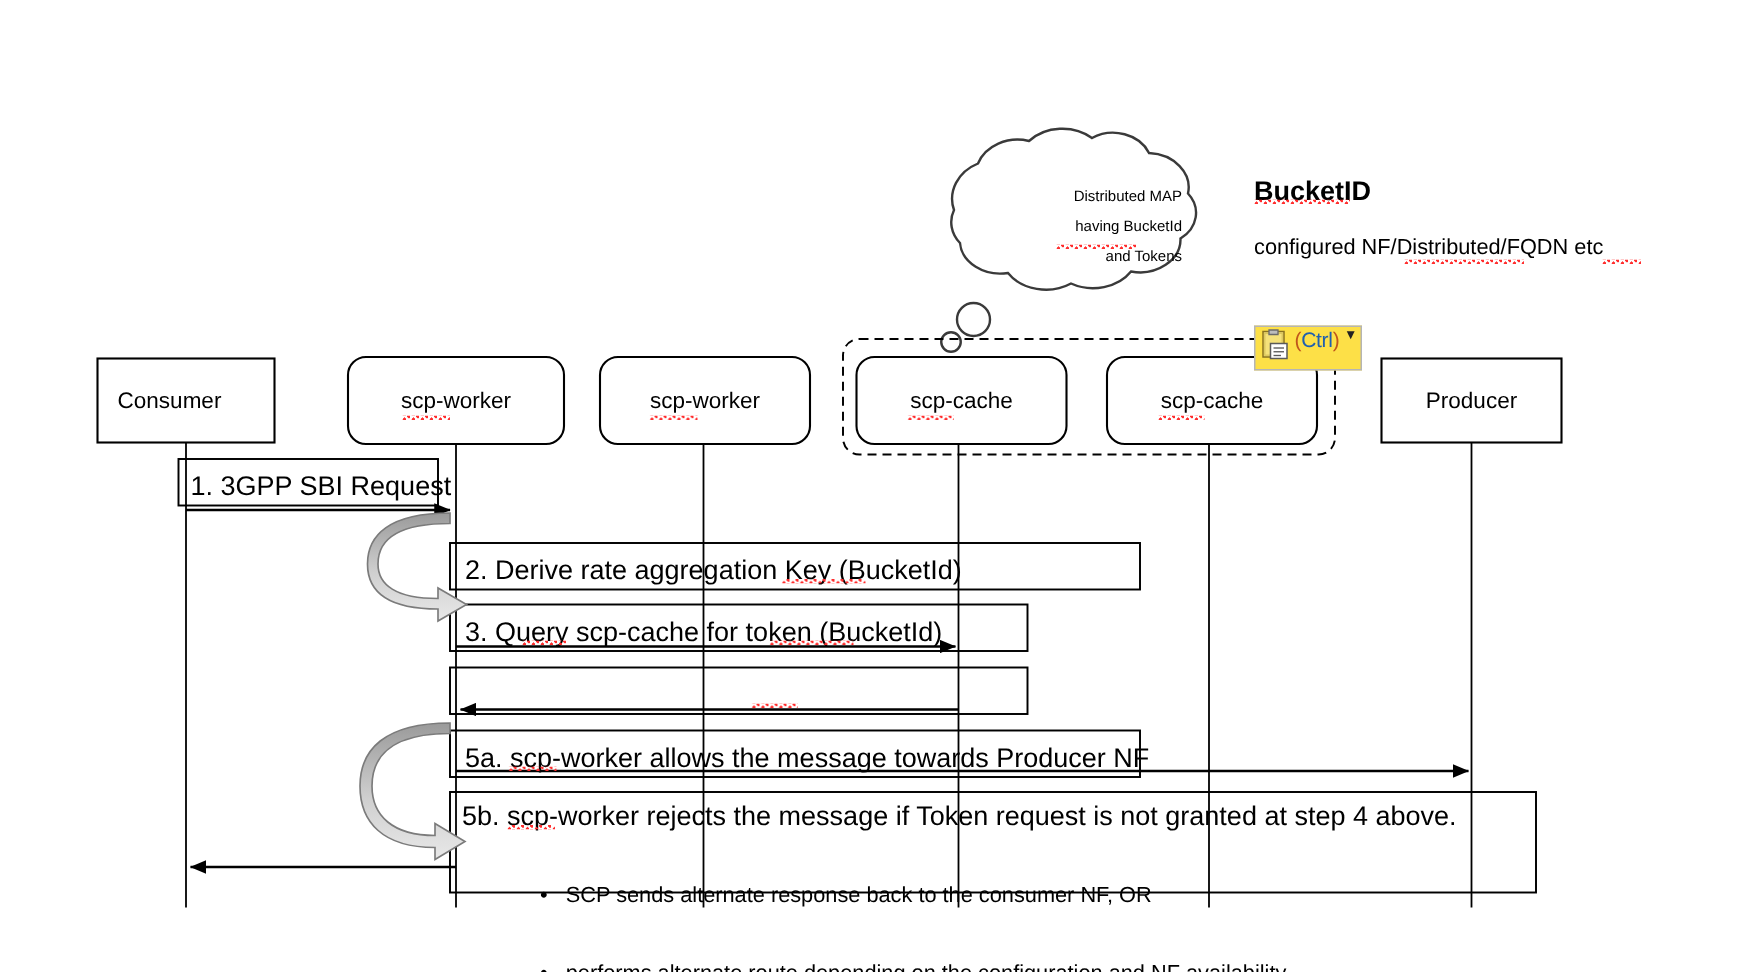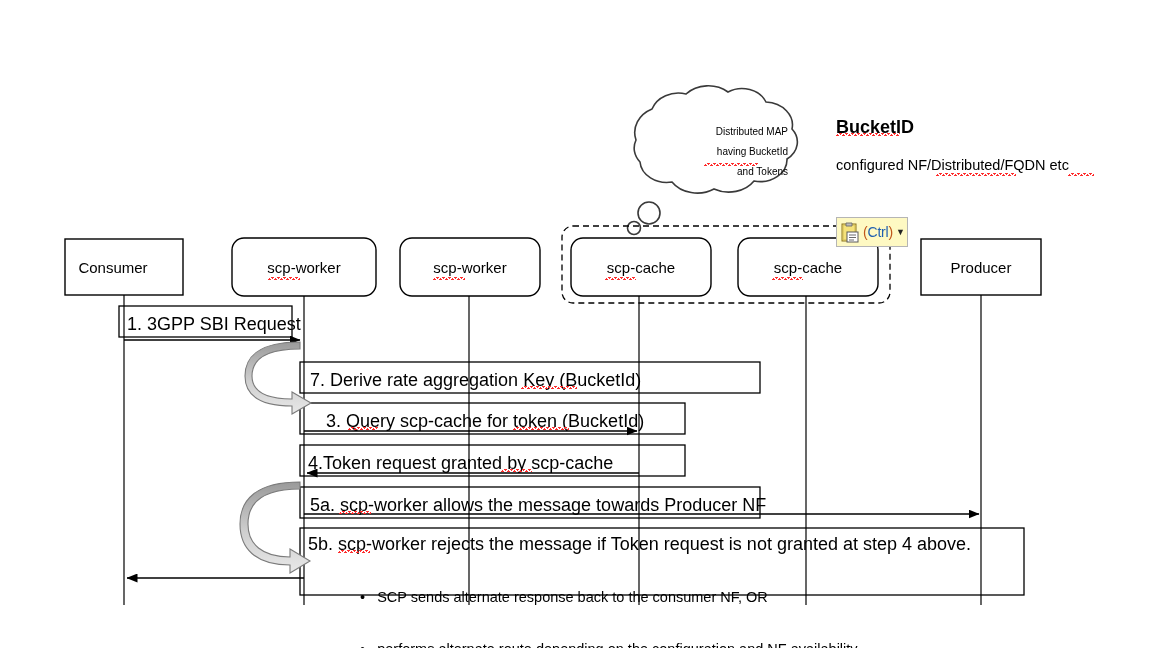--- a/index.html
+++ b/index.html
@@ -26,21 +26,21 @@
   .ann-body{font-size:14.5px;line-height:1.3;}
 
   
   .sq{position:absolute;height:3px;
       background-image:radial-gradient(circle at 1.5px 2.6px,#ff2d2d 1.1px,transparent 1.2px),
                        radial-gradient(circle at 4.5px 0.6px,#ff2d2d 1.1px,transparent 1.2px);
       background-size:6px 3px;background-repeat:repeat-x;}
 
   
   #paste-popup{position:absolute;left:836px;top:217px;width:72px;height:30px;
-      background:#fef9c3;border:1px solid #b5b5b5;display:flex;align-items:center;
+      background:#fde047;border:1px solid #b5b5b5;display:flex;align-items:flex-start;
       box-sizing:border-box;padding-left:3px;}
   #paste-popup .ctrl{font-size:14px;color:#1f5fb0;margin-left:3px;letter-spacing:-0.2px;}
   #paste-popup .ctrl .paren{color:#c0561b;}
   #paste-popup .tri{margin-left:3px;font-size:9px;color:#222;}
 </style>
 </head>
 <body>
 
 <div id="stage">
 
@@ -154,28 +154,27 @@
   <div class="lbl cloud-text" style="left:620px;top:165px;width:168px;">and Tokens</div>
 
   <div class="lbl ann-title" style="left:836px;top:117px;">BucketID</div>
   <div class="sq" style="left:836px;top:133px;width:64px;"></div>
   <div class="lbl ann-body" style="left:836px;top:156px;">configured NF/Distributed/FQDN etc</div>
   <div class="sq" style="left:936px;top:173px;width:80px;"></div>
   <div class="sq" style="left:1068px;top:173px;width:26px;"></div>
 
   <div class="lbl msg" style="left:127px;top:314px;">1. 3GPP SBI Request</div>
 
-  <div class="lbl msg" style="left:310px;top:370px;">7. Derive rate aggregation Key (BucketId)</div>
+  <div class="lbl msg" style="left:310px;top:370px;">2. Derive rate aggregation Key (BucketId)</div>
   <div class="sq" style="left:521px;top:386px;width:56px;"></div>
 
-  <div class="lbl msg" style="left:326px;top:411px;">3. Query scp-cache for token (BucketId)</div>
+  <div class="lbl msg" style="left:310px;top:411px;">3. Query scp-cache for token (BucketId)</div>
   <div class="sq" style="left:348px;top:427px;width:30px;"></div>
   <div class="sq" style="left:513px;top:427px;width:56px;"></div>
 
-  <div class="lbl msg" style="left:308px;top:453px;">4.Token request granted by scp-cache</div>
   <div class="sq" style="left:501px;top:469px;width:31px;"></div>
 
   <div class="lbl msg" style="left:310px;top:495px;">5a. scp-worker allows the message towards Producer NF</div>
   <div class="sq" style="left:339px;top:511px;width:32px;"></div>
 
   <div class="lbl msg" style="left:308px;top:534px;">5b. scp-worker rejects the message if Token request is not granted at step 4 above.</div>
   <div class="sq" style="left:338px;top:550px;width:32px;"></div>
 
   <div class="lbl msg-bullets" style="left:360px;top:555px;">
     <span class="bul">•&nbsp;&nbsp;&nbsp;<span>SCP sends alternate response back to the consumer NF, OR</span></span>

